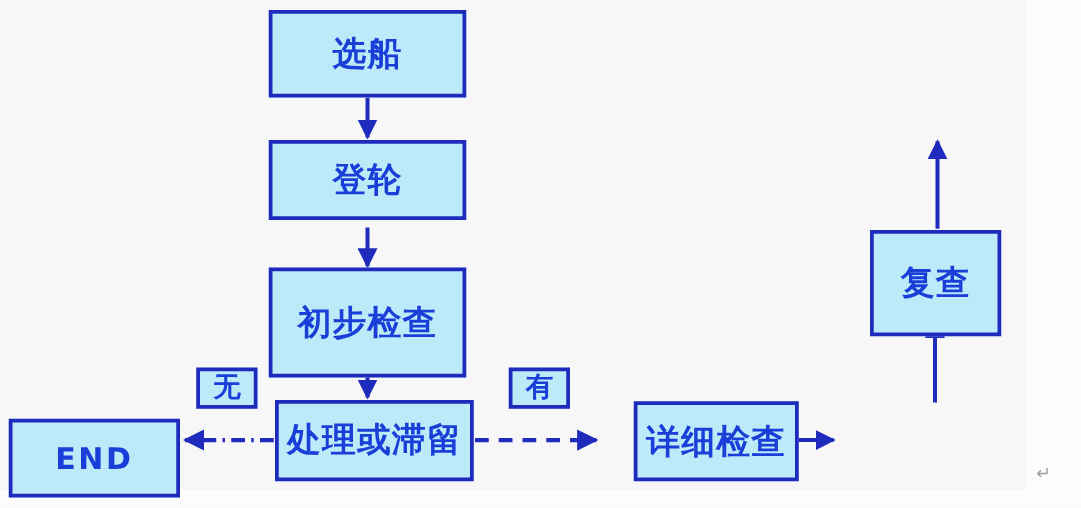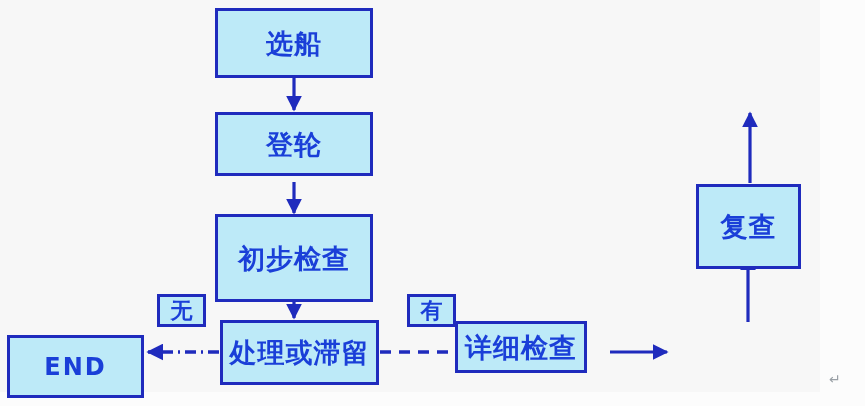--- a/index.html
+++ b/index.html
@@ -131,21 +131,21 @@
   </div>
 
   <div class="node" style="left:220px; top:320px; width:159px; height:65px;">
     <span>处理或滞留</span>
   </div>
 
   <div class="node latin" style="left:7px; top:323px; width:137px; height:63px;margin-top:12px;">
     <span>END</span>
   </div>
 
-  <div class="node" style="left:455px; top:321px; width:132px; height:52px;">
+  <div class="node" style="left:507px; top:321px; width:132px; height:64px;">
     <span>详细检查</span>
   </div>
 
 
   <div class="node" style="left:696px; top:184px; width:105px; height:85px;">
     <span>复查</span>
   </div>
 
 
   <div class="chip" style="left:157px; top:294px; width:49px; height:33px;">

